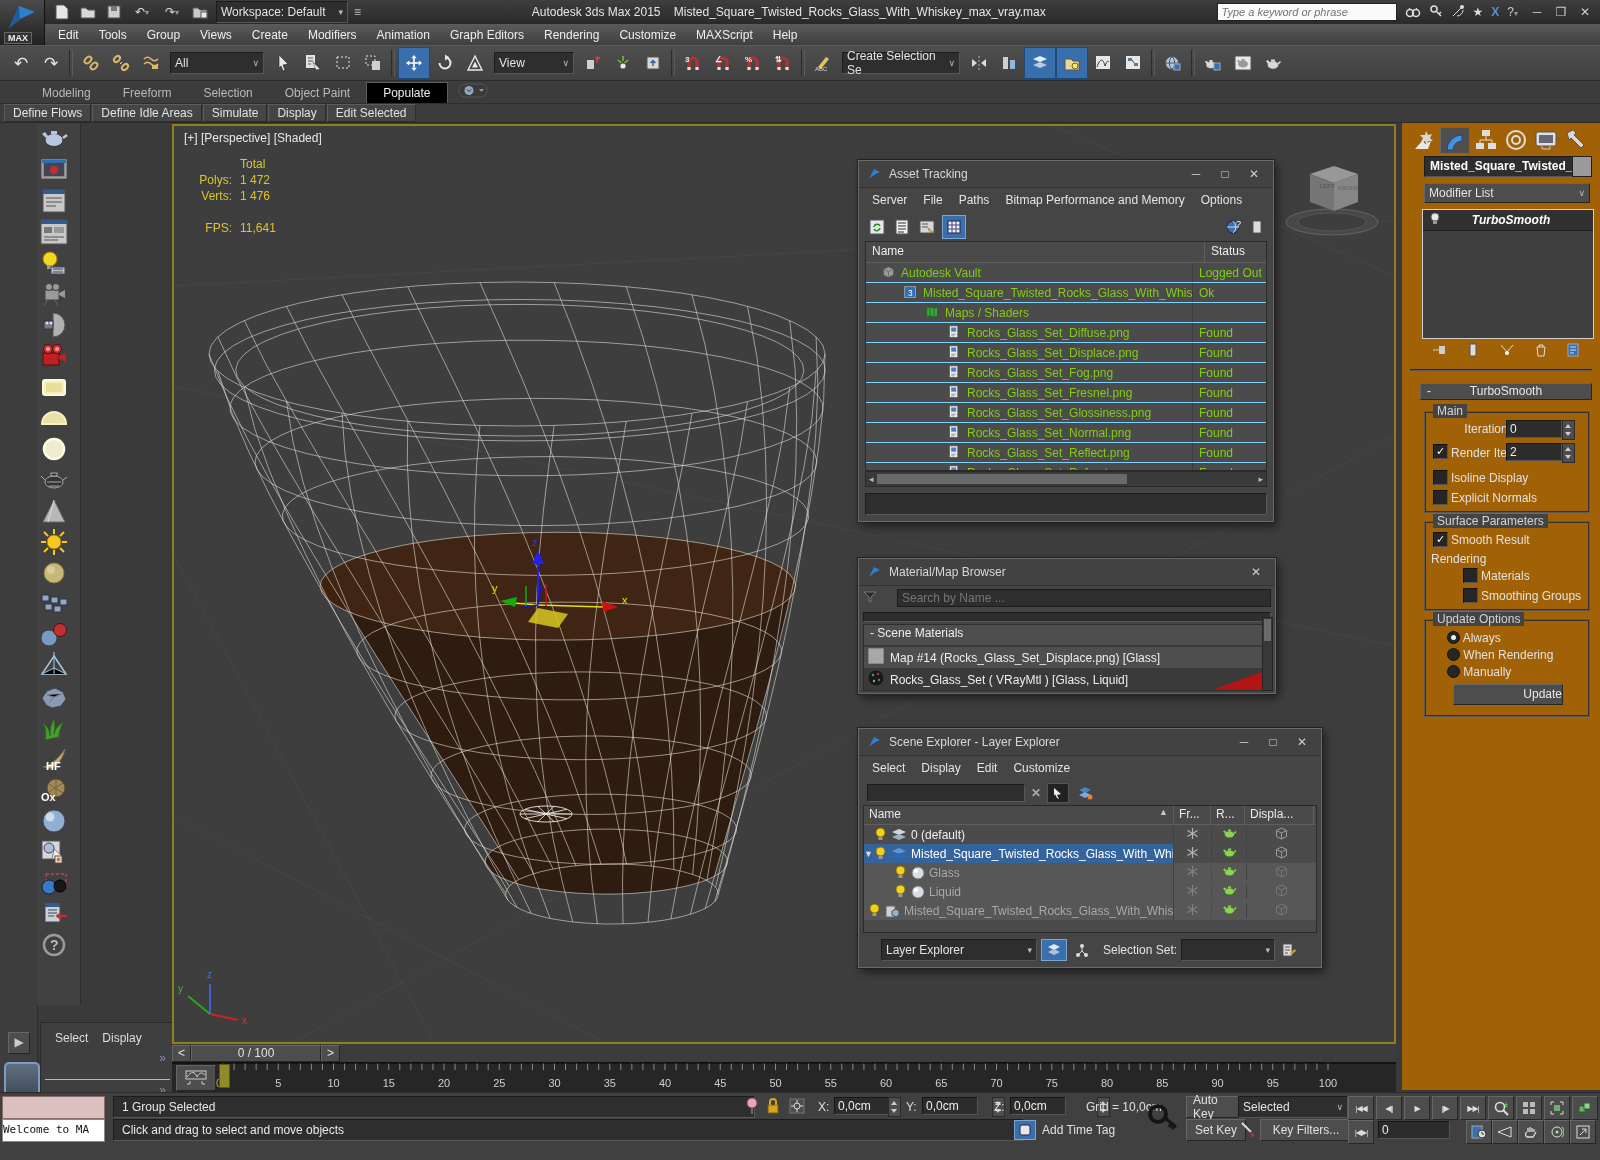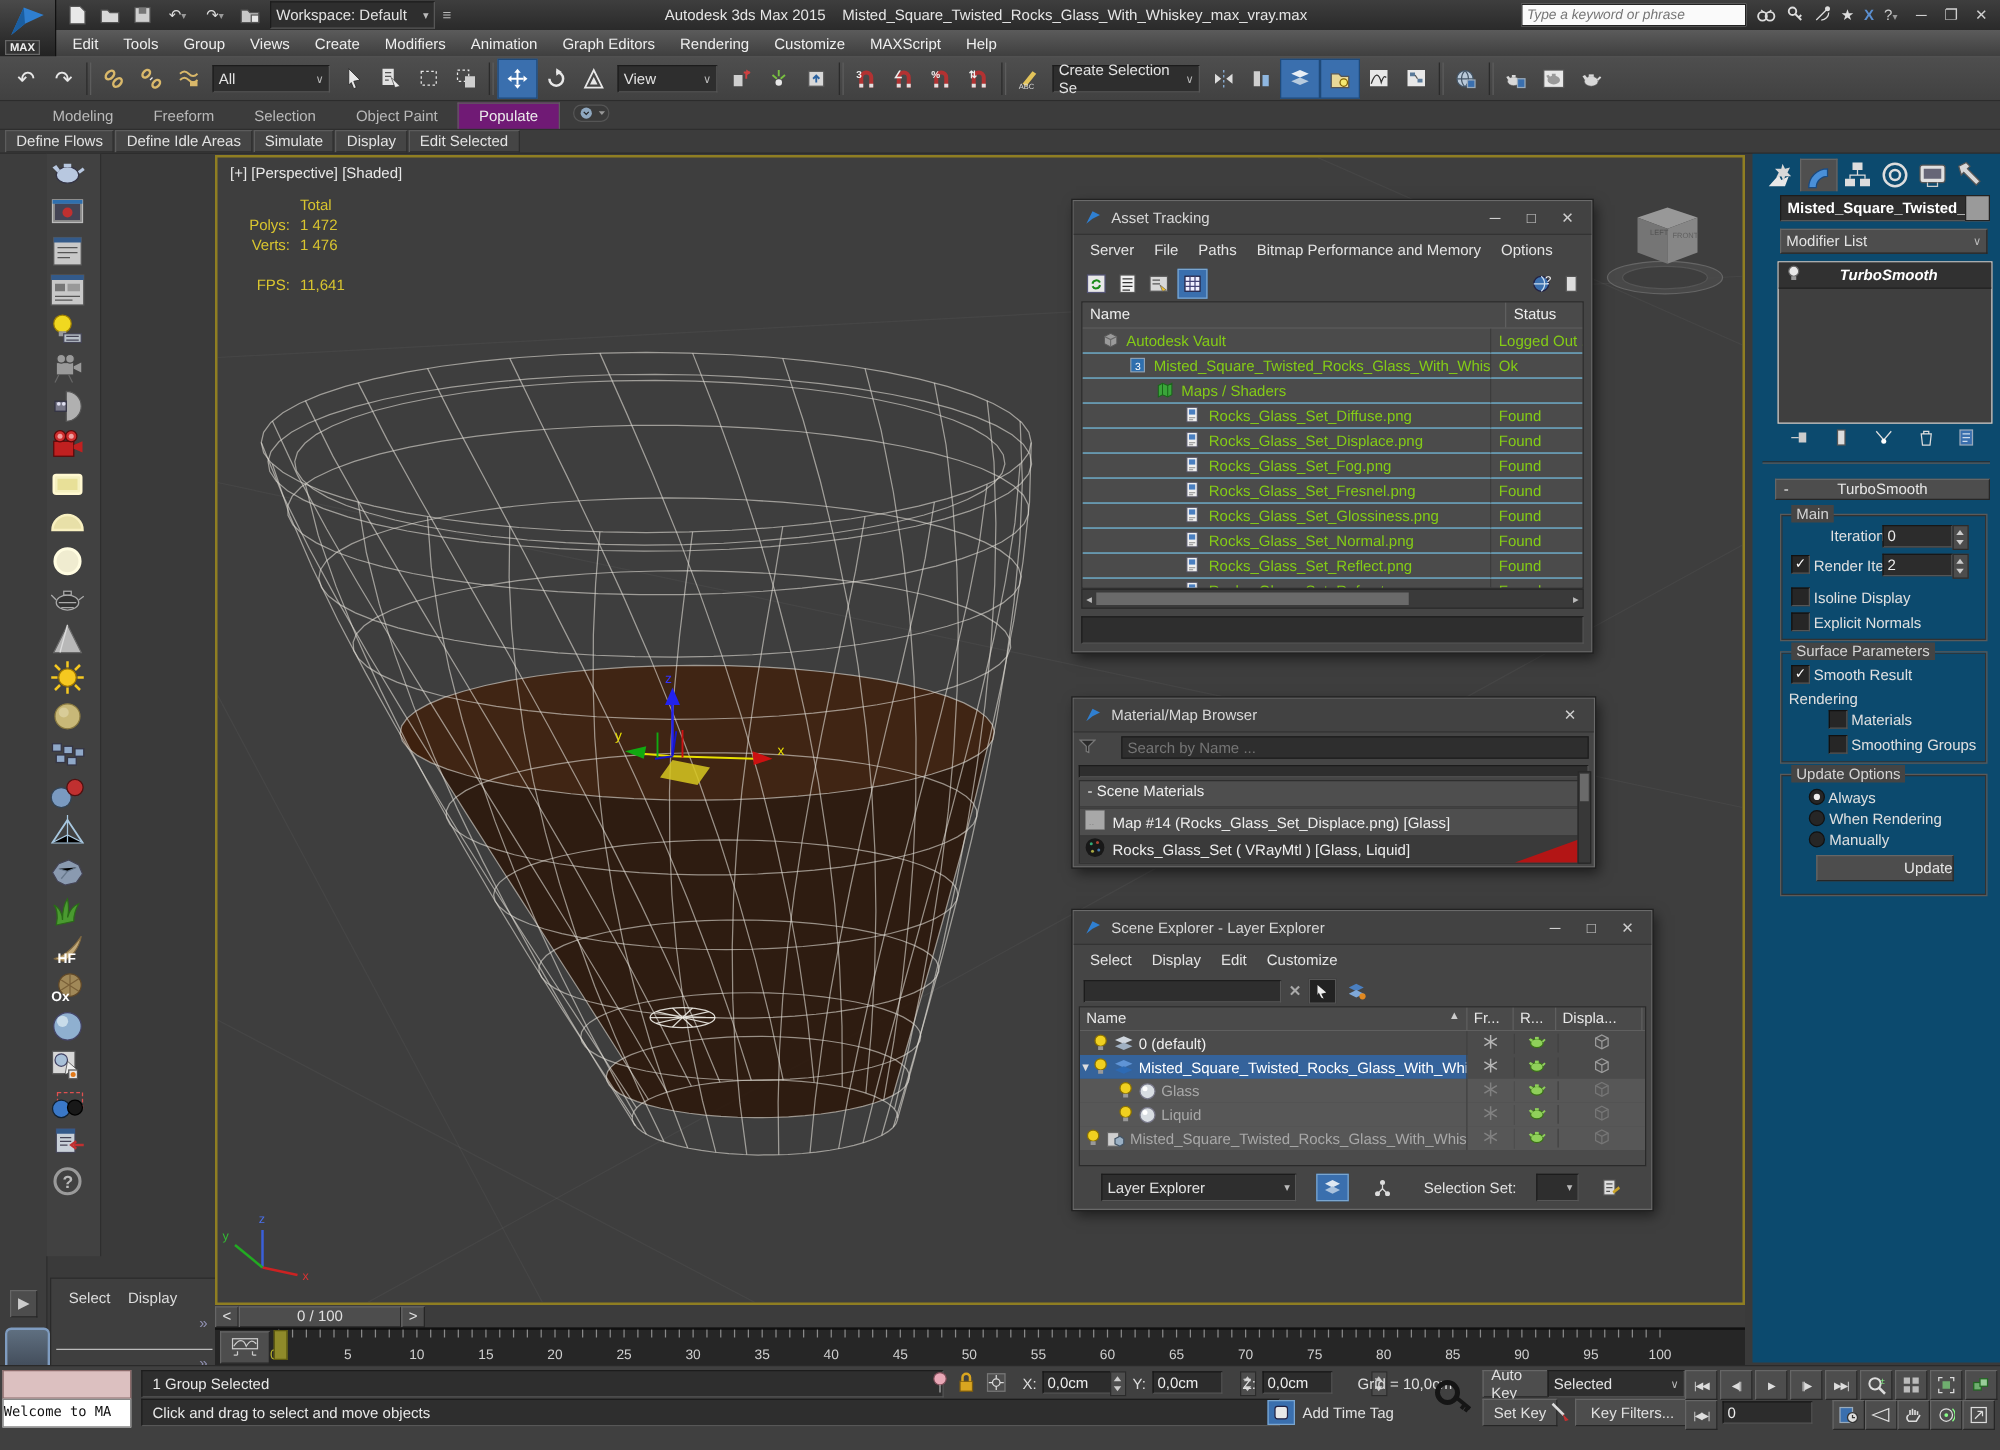--- a/index.html
+++ b/index.html
@@ -16,37 +16,37 @@
   .ddl .car{color:#bbb;font-size:9px;margin-left:4px}
   
   #titlebar{left:0;top:0;width:1600px;height:24px;background:linear-gradient(#3e3e3e,#2a2a2a);display:flex;align-items:center}
   #menubar{left:0;top:24px;width:1600px;height:21px;background:linear-gradient(#5b5b5b,#3f3f3f);display:flex;align-items:center;padding-left:48px;box-sizing:border-box}
   .menuitem{padding:2px 10px;color:#eee}
   
   #toolbar{left:0;top:45px;width:1600px;height:36px;background:linear-gradient(#4e4e4e,#414141);border-top:1px solid #5a5a5a;border-bottom:1px solid #2c2c2c;display:flex;align-items:center;padding-left:6px;box-sizing:border-box}
   
   #ribbontabs{left:0;top:81px;width:1600px;height:23px;background:#3c3c3c;display:flex;align-items:flex-end;padding-left:26px;box-sizing:border-box;border-bottom:1px solid #2e2e2e}
   .rtab{padding:3px 16px;color:#b9b9b9}
-  .rtab.active{background:#701a75;color:#ececec;border:1px solid #5e5e5e;border-bottom:none}
+  .rtab.active{background:#000000;color:#ececec;border:1px solid #5e5e5e;border-bottom:none}
   #ribbonsub{left:0;top:104px;width:1600px;height:19px;background:#3c3c3c;display:flex;align-items:center;padding-left:4px;box-sizing:border-box;border-bottom:1px solid #2a2a2a}
   .stab{padding:1px 8px;margin-right:1px;background:#454545;border:1px solid;border-color:#5c5c5c #2d2d2d #2d2d2d #5c5c5c;color:#e2e2e2}
   
   #viewport{left:172px;top:124px;width:1220px;height:916px;border:2px solid #8f7e22;background:#3e3e3e;overflow:hidden}
   #vplabel{left:10px;top:5px;color:#e8e8e8}
   .stat{color:#d9c52f}
   
   .dlg{position:absolute;background:#454545;border:1px solid #6a6a6a;outline:1px solid #222;box-shadow:3px 4px 10px rgba(0,0,0,.55)}
   .dlgtb{height:26px;display:flex;align-items:center;gap:7px;padding:0 8px;background:#424242;border-bottom:1px solid #333}
   .dlgtitle{flex:1;color:#d8d8d8}
   .winbtn{width:22px;text-align:center;color:#cfcfcf;font-size:12px}
   .dlgmenu{display:flex;gap:2px;padding:2px 6px;height:20px;align-items:center}
   .dlgmenu span{padding:1px 7px;color:#e4e4e4}
   .trow{display:flex;align-items:center;height:19px;border-bottom:1px solid #7dd3fc;background:#4b4b4b;color:#84cc16}
   
-  #cpanel{left:1402px;top:123px;width:198px;height:967px;background:#0c4a6e}
+  #cpanel{left:1402px;top:123px;width:198px;height:967px;background:#a16207}
   .fs{position:absolute;border:1px solid #5a5a5a;box-shadow:0 0 0 1px #323232 inset}
   .fs .lg{position:absolute;top:-8px;left:8px;background:#444;padding:0 4px;color:#d4d4d4}
   .cb{display:inline-block;width:13px;height:13px;background:#262626;border:1px solid;border-color:#111 #555 #555 #111;color:#fff;font-size:11px;line-height:12px;text-align:center;vertical-align:-2px}
   .rad{display:inline-block;width:11px;height:11px;border-radius:50%;background:#262626;border:1px solid #111;vertical-align:-2px;position:relative}
   .rad.on:after{content:"";position:absolute;left:3px;top:3px;width:5px;height:5px;border-radius:50%;background:#efefef}
   .spinf{display:inline-block;width:48px;height:16px;background:#2c2c2c;border:1px solid;border-color:#171717 #555 #555 #171717;color:#eee;padding:0 3px;line-height:16px}
   .spinb{display:inline-block;width:11px;height:18px;vertical-align:top;background:#4d4d4d;border:1px solid #2b2b2b;position:relative}
   .spinb:before,.spinb:after{content:"";position:absolute;left:2px;border-left:3px solid transparent;border-right:3px solid transparent}
   .spinb:before{top:3px;border-bottom:4px solid #ccc}
   .spinb:after{bottom:3px;border-top:4px solid #ccc}
@@ -1151,21 +1151,21 @@
                 <path d="M12 6.5l2-2" stroke="#8fd05a" stroke-width="1.6"></path>
                 <rect x="6" y="2.5" width="3" height="2" fill="#8fd05a"></rect>
               </svg></div>
             <div style="width: 69px; text-align: center; opacity: 0.35;"><svg width="13" height="13">
                 <path d="M6.5 1l5 2.5v6L6.5 12l-5-2.5v-6z" fill="none" stroke="#b0b0b0"></path>
                 <path d="M1.5 3.5l5 2.5 5-2.5M6.5 6v6" stroke="#b0b0b0" fill="none"></path>
               </svg></div>
           </div>
         </div>
     </div>
-    <div style="position:absolute;left:0;bottom:4px;width:100%;height:26px;display:flex;align-items:center;gap:16px;padding:0 22px;box-sizing:border-box">
+    <div style="position:absolute;left:0;bottom:4px;width:100%;height:26px;display:flex;align-items:center;gap:4px;padding:0 22px;box-sizing:border-box">
       <span class="ddl" style="width:146px">
           <span>Layer Explorer</span>
           <span class="car">▾</span>
         </span>
       <span class="icbtn" style="width:24px;height:20px;border:1px solid #7aa6d0;background:#3a6fae">
           <svg width="16" height="14">
             <path d="M8 1l6 3-6 3-6-3z" fill="#dfe8f2"></path>
             <path d="M8 6l6 3-6 3-6-3z" fill="#aac2dd"></path>
           </svg>
         </span>

